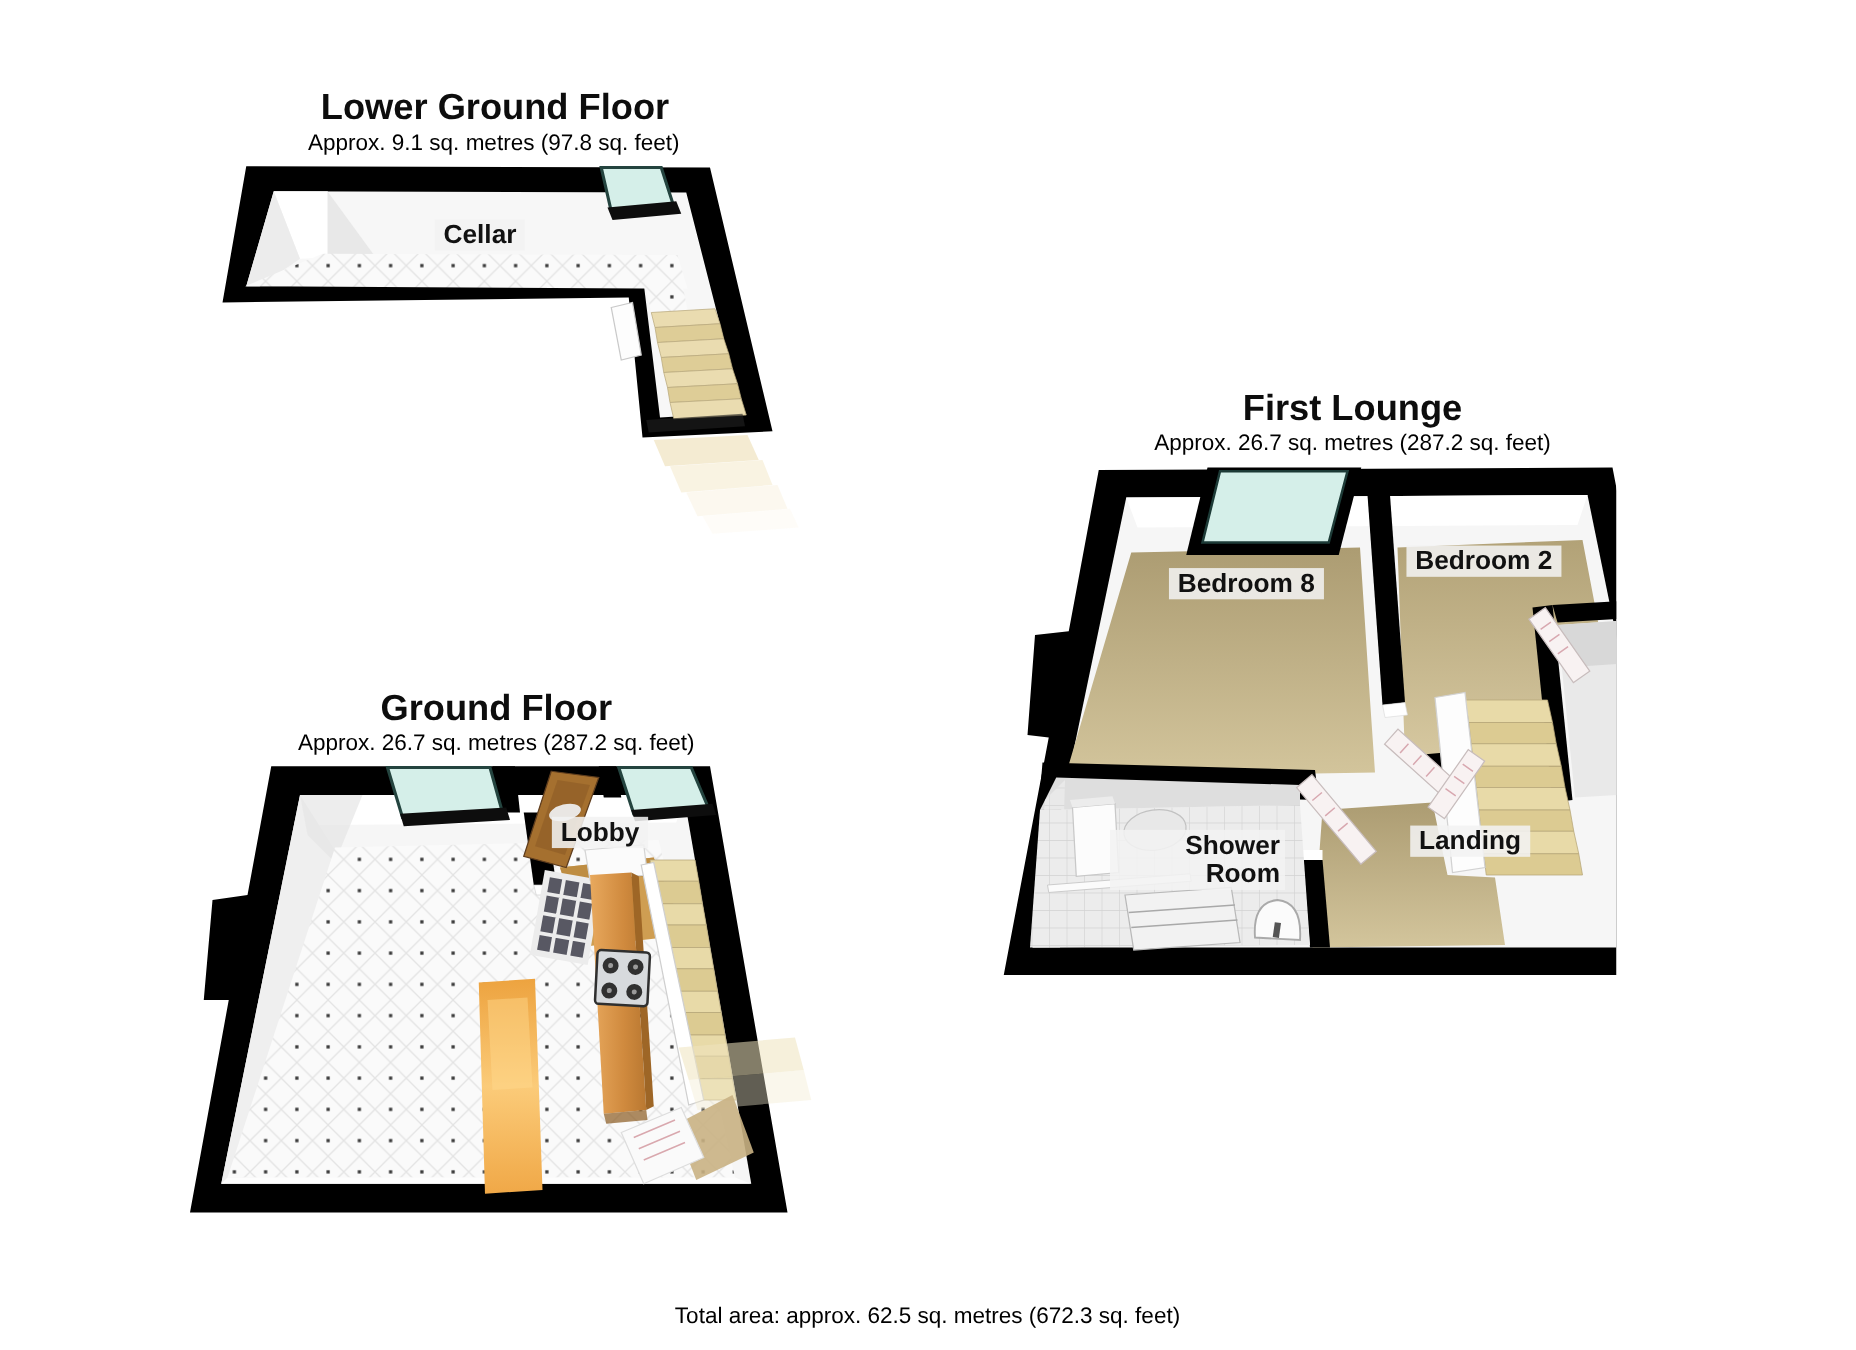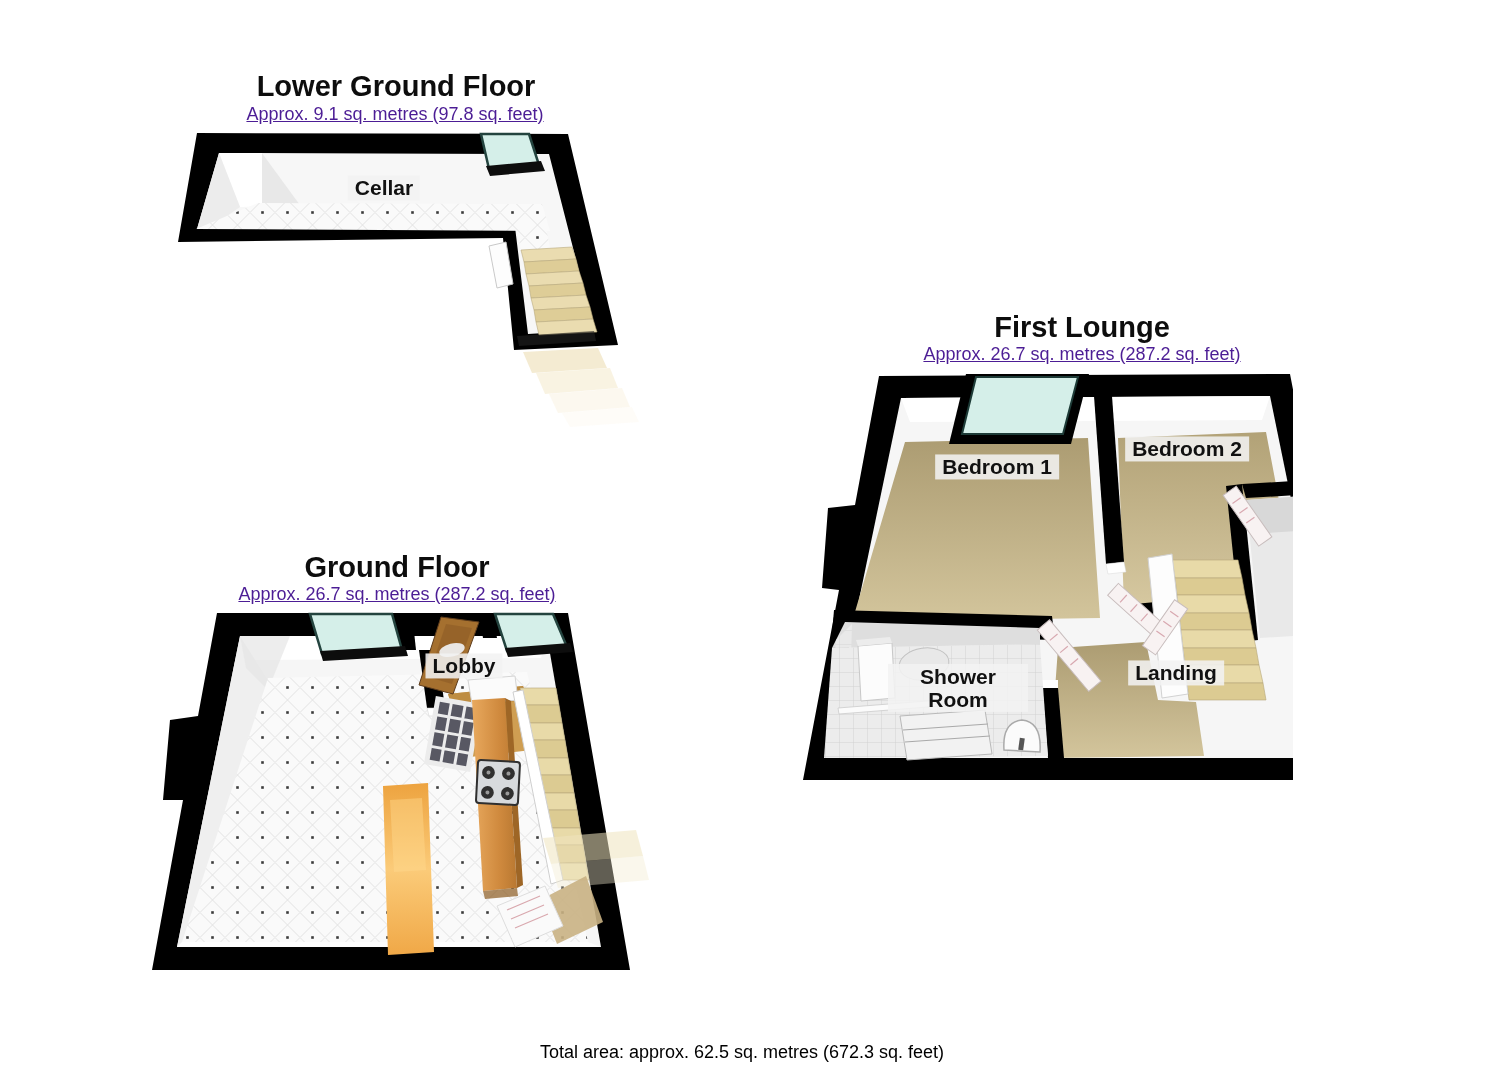--- a/index.html
+++ b/index.html
@@ -6,30 +6,30 @@
   .canvas{
     position:relative;width:1293px;height:1080px;background:#ffffff;
     font-family:"Liberation Sans", sans-serif;color:#000;overflow:hidden;
   }
   .floor-title{
     position:absolute;transform:translateX(-50%);
     font-size:29px;font-weight:700;white-space:nowrap;color:#0d0d0d;
   }
   .floor-subtitle{
     position:absolute;transform:translateX(-50%);
-    font-size:18px;font-weight:400;white-space:nowrap;color:#4c1d95;text-decoration:underline;
+    font-size:18px;font-weight:400;white-space:nowrap;color:#000000;
   }
   .plan-svg{position:absolute;}
   .room-label{
     position:absolute;transform:translate(-50%,-50%);
     font-size:21px;font-weight:700;color:#111;
     background:rgba(242,242,242,0.87);padding:1px 7px;white-space:nowrap;
     line-height:1.1;text-align:center;
   }
-  .room-label.wrap{white-space:normal;width:132px;padding:1px 4px;}
+  .room-label.wrap{white-space:normal;width:132px;padding:1px 4px;text-align:right;}
   .footer-text{
     position:absolute;left:742px;top:1042px;transform:translateX(-50%);
     font-size:18px;font-weight:400;white-space:nowrap;color:#000;
   }
 </style>
 </head>
 <body>
 
 <div class="canvas">
 
@@ -180,21 +180,21 @@
 
     <polygon points="383,786 428,783 434,952 388,955" fill="url(#rugG)"></polygon>
     <polygon points="390,800 422,798 426,870 394,872" fill="#ffd98e" opacity="0.45"></polygon>
 
     <g>
       <polygon points="540,900 586,876 603,922 557,944" fill="#c9b183" opacity="0.9"></polygon>
       <polygon points="497,906 545,886 563,926 515,947" fill="#fafafa" stroke="#dddddd" stroke-width="1"></polygon>
       <path d="M507,910 L540,896 M511,919 L544,905 M515,928 L548,914" stroke="#d9a8ae" stroke-width="1.2" fill="none"></path>
     </g>
   </svg>
-  <div class="room-label" style="left:464px;top:666px;">Lobby</div>
+  <div class="room-label" style="left:480px;top:666px;">Lobby</div>
 
   <div class="floor-title" style="left:1082px;top:311px;">First Lounge</div>
   <div class="floor-subtitle" style="left:1082px;top:344px;">Approx. 26.7 sq. metres (287.2 sq. feet)</div>
 
   <svg class="plan-svg" style="left:790px;top:365px;" width="600" height="430" viewBox="790 365 600 430">
     <defs>
       <linearGradient id="tanG" x1="0" y1="0" x2="0" y2="1">
         <stop offset="0" stop-color="#ac9c72"></stop>
         <stop offset="1" stop-color="#d3c59c"></stop>
       </linearGradient>
@@ -271,20 +271,20 @@
     </g>
     <g transform="rotate(35 1180 606)">
       <rect x="1172" y="604" width="16" height="56" fill="#f8f2f2" stroke="#c8bdbd" stroke-width="1"></rect>
       <path d="M1175,616 H1185 M1175,628 H1185 M1175,640 H1185" stroke="#d8a8b0" stroke-width="1.2"></path>
     </g>
     <g transform="rotate(-35 1232 494)">
       <rect x="1224" y="490" width="16" height="62" fill="#f8f2f2" stroke="#c8bdbd" stroke-width="1"></rect>
       <path d="M1227,502 H1237 M1227,514 H1237 M1227,526 H1237" stroke="#d8a8b0" stroke-width="1.2"></path>
     </g>
   </svg>
-  <div class="room-label" style="left:997px;top:467px;">Bedroom 1</div>
+  <div class="room-label" style="left:997px;top:467px;">Bedroom 8</div>
   <div class="room-label" style="left:1187px;top:449px;">Bedroom 2</div>
   <div class="room-label wrap" style="left:958px;top:688px;">Shower Room</div>
   <div class="room-label" style="left:1176px;top:673px;">Landing</div>
 
   <div class="footer-text">Total area: approx. 62.5 sq. metres (672.3 sq. feet)</div>
 
 </div>
 
 </body></html>

